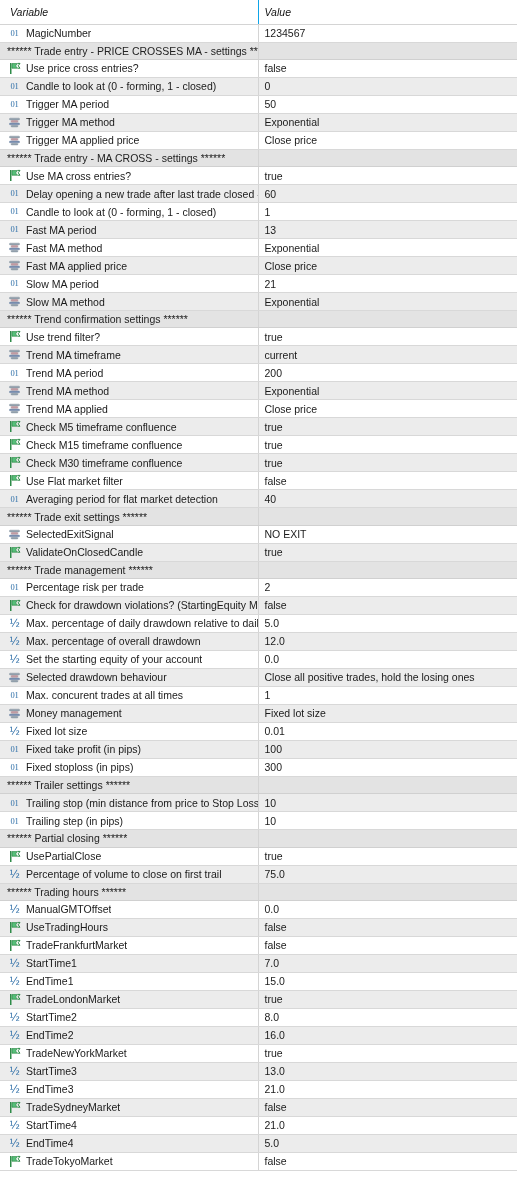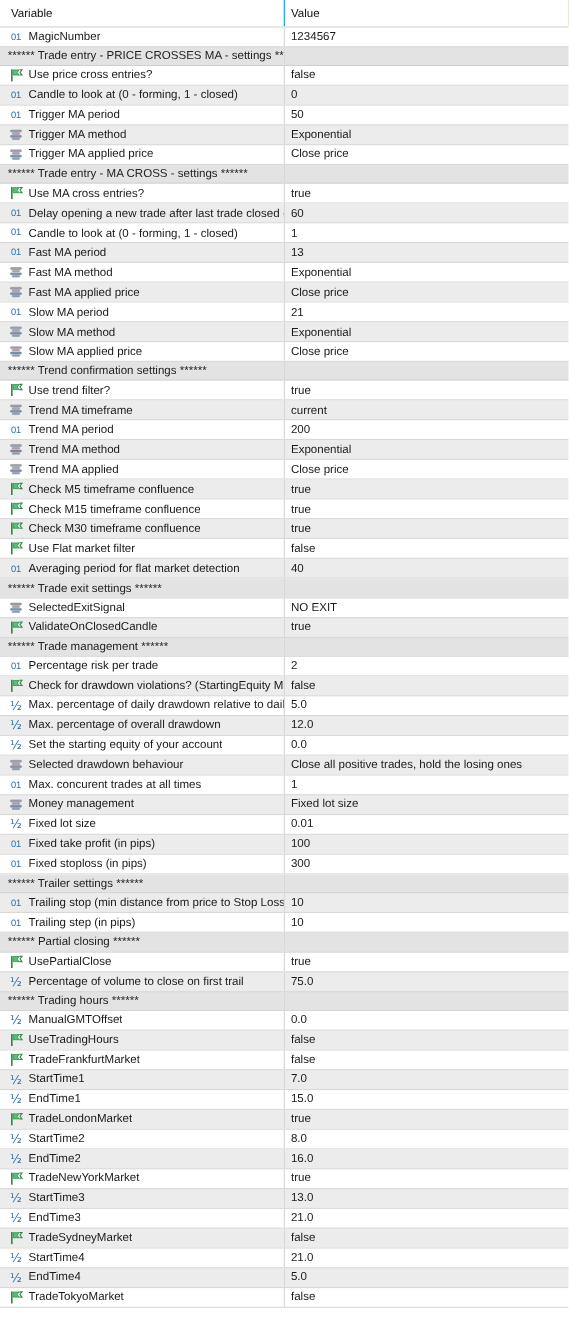--- a/index.html
+++ b/index.html
@@ -17,20 +17,21 @@
     -webkit-font-smoothing: antialiased;
   }
   #grid {
     width: 517px;
     border-collapse: collapse;
     table-layout: fixed;
   }
   .hdr-row {
     height: 24px;
     background: #84cc16;
+    font-style: italic;
   }
   .hdr-cell {
     text-align: left;
     font-weight: normal;
     font-size: 10.5px;
     color: #111111;
     padding: 0 0 0 10px;
     vertical-align: middle;
     border-bottom: 1px solid #d4d4d4;
     background: #ffffff;
@@ -101,21 +102,21 @@
     padding-left: 7px;
     font-size: 10.5px;
     color: #222222;
     letter-spacing: 0px;
     white-space: nowrap;
   }
   
   .ic-int {
     font-size: 8.5px;
     color: #2f6fa8;
-    font-family: Liberation Sans, sans-serif;
+    font-family: Liberation Serif, serif;
     letter-spacing: -0.3px;
     font-weight: normal;
   }
   .ic-frac {
     font-size: 11px;
     color: #2f6fa8;
     font-family: "DejaVu Sans", sans-serif;
     line-height: 1;
   }
   svg { display: block; }
@@ -327,36 +328,20 @@
                 <rect x="3.2" y="4.6" width="6.6" height="1.6" rx="0.5" fill="#c8a0a8" stroke="#a8808a" stroke-width="0.5"></rect>
                 <rect x="1.5" y="7.1" width="10" height="1.7" rx="0.6" fill="#7f94b5" stroke="#637a9c" stroke-width="0.5"></rect>
                 <rect x="3.2" y="9.5" width="6.6" height="1.4" rx="0.5" fill="#9aa7b4" stroke="#7d8a97" stroke-width="0.5"></rect>
               </svg>
             </span>
             <span class="label">Slow MA method</span>
           </div>
         </td>
         <td class="val-cell">Exponential</td>
       </tr>
-      <tr class="r plain">
-        <td class="var-cell">
-          <div class="cellwrap">
-            <span class="icon">
-              <svg width="13" height="13" viewBox="0 0 13 13">
-                <rect x="1.5" y="2.2" width="10" height="1.7" rx="0.6" fill="#9aa7b4" stroke="#7d8a97" stroke-width="0.5"></rect>
-                <rect x="3.2" y="4.6" width="6.6" height="1.6" rx="0.5" fill="#c8a0a8" stroke="#a8808a" stroke-width="0.5"></rect>
-                <rect x="1.5" y="7.1" width="10" height="1.7" rx="0.6" fill="#7f94b5" stroke="#637a9c" stroke-width="0.5"></rect>
-                <rect x="3.2" y="9.5" width="6.6" height="1.4" rx="0.5" fill="#9aa7b4" stroke="#7d8a97" stroke-width="0.5"></rect>
-              </svg>
-            </span>
-            <span class="label">Slow MA applied price</span>
-          </div>
-        </td>
-        <td class="val-cell">Close price</td>
-      </tr>
       <tr class="r sep">
         <td class="var-cell">
           <div class="sep-text">****** Trend confirmation settings ******</div>
         </td>
         <td class="val-cell"></td>
       </tr>
       <tr class="r plain">
         <td class="var-cell">
           <div class="cellwrap">
             <span class="icon">

